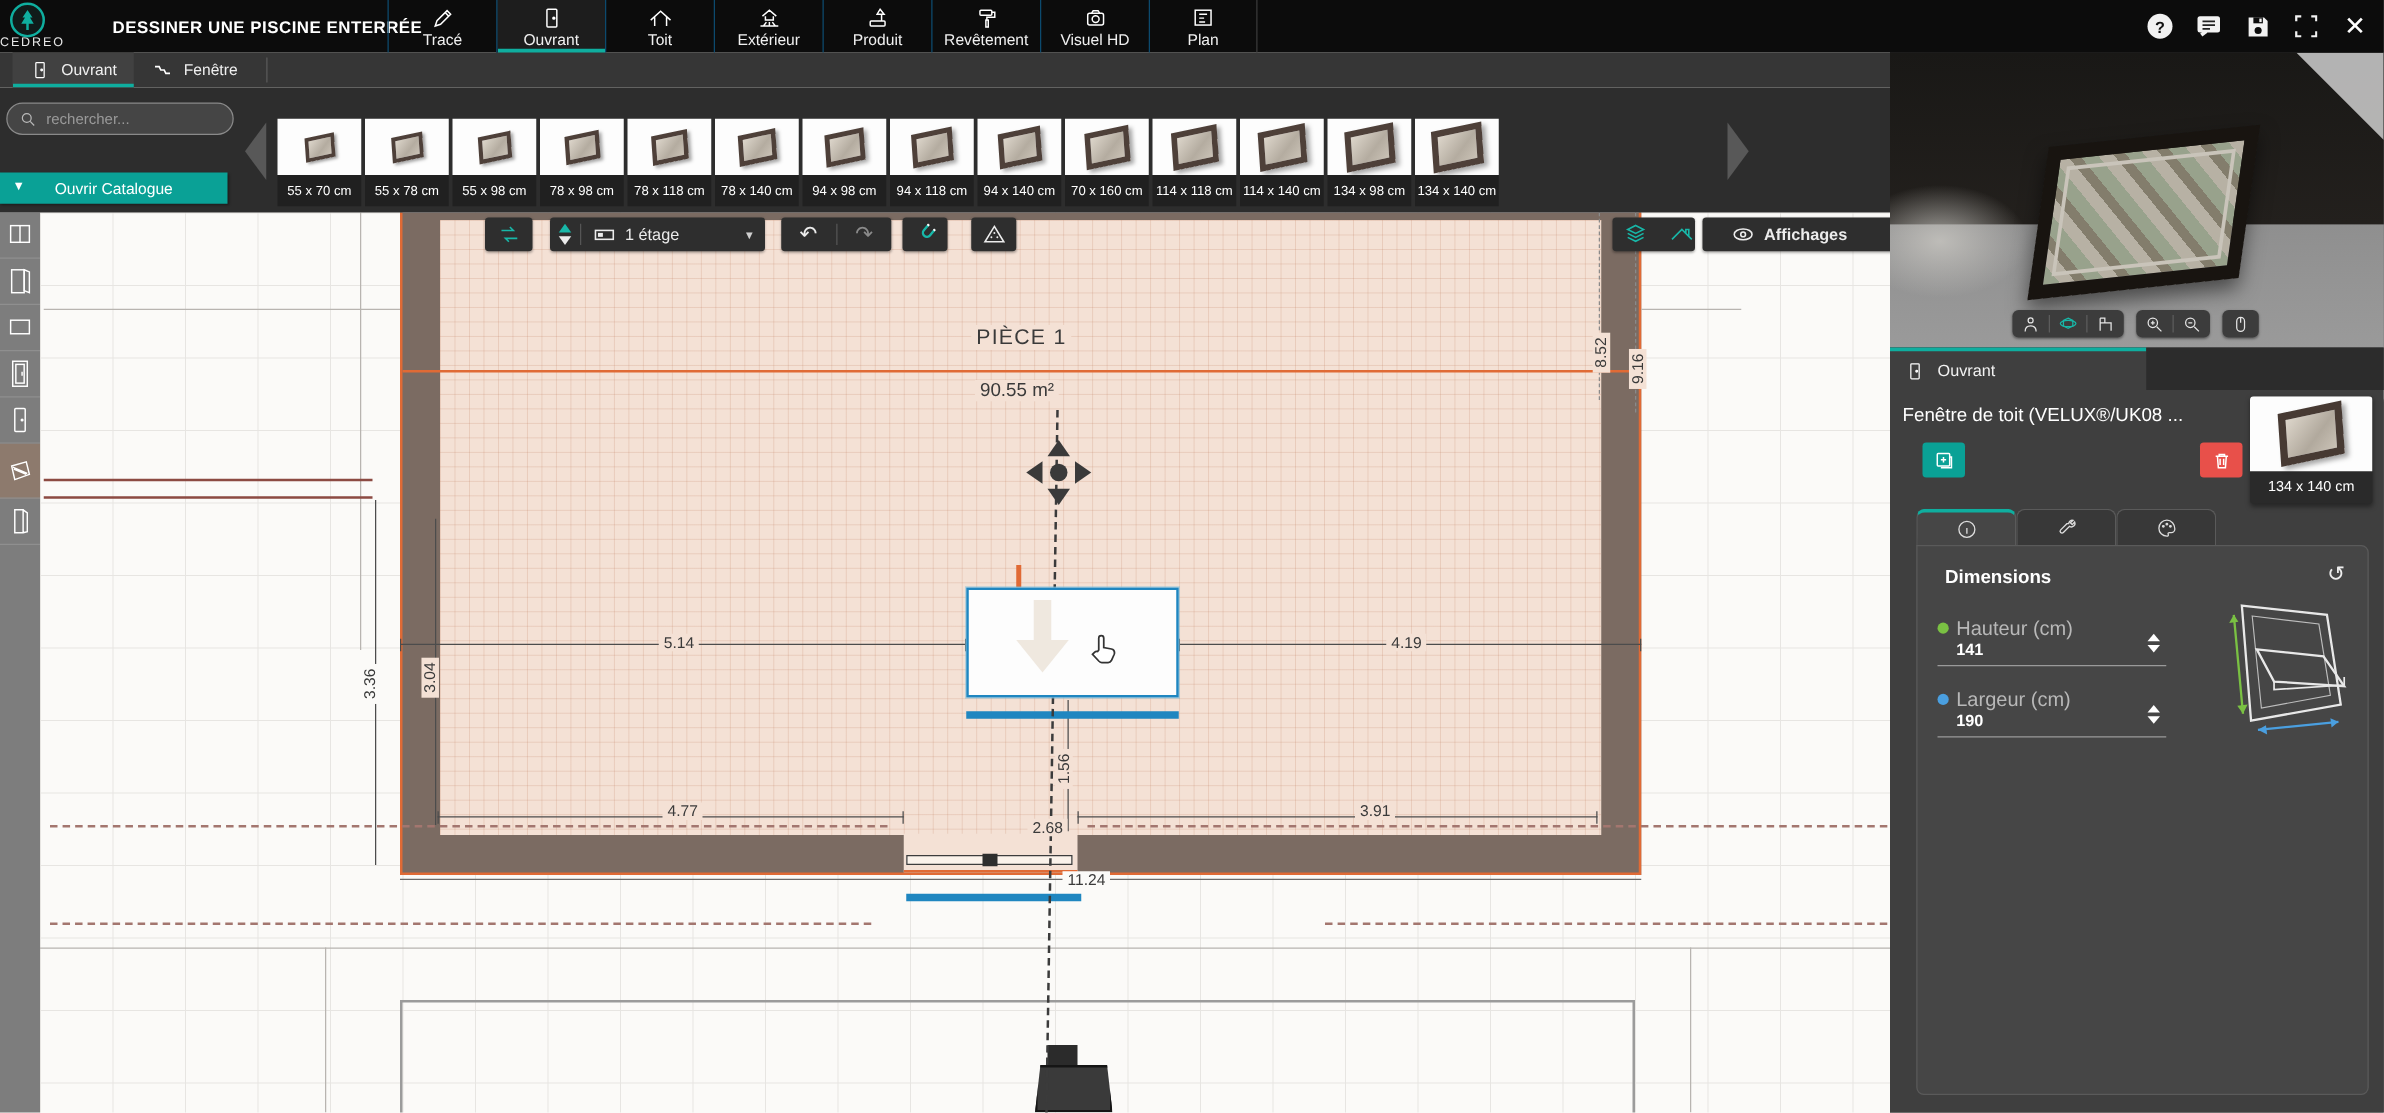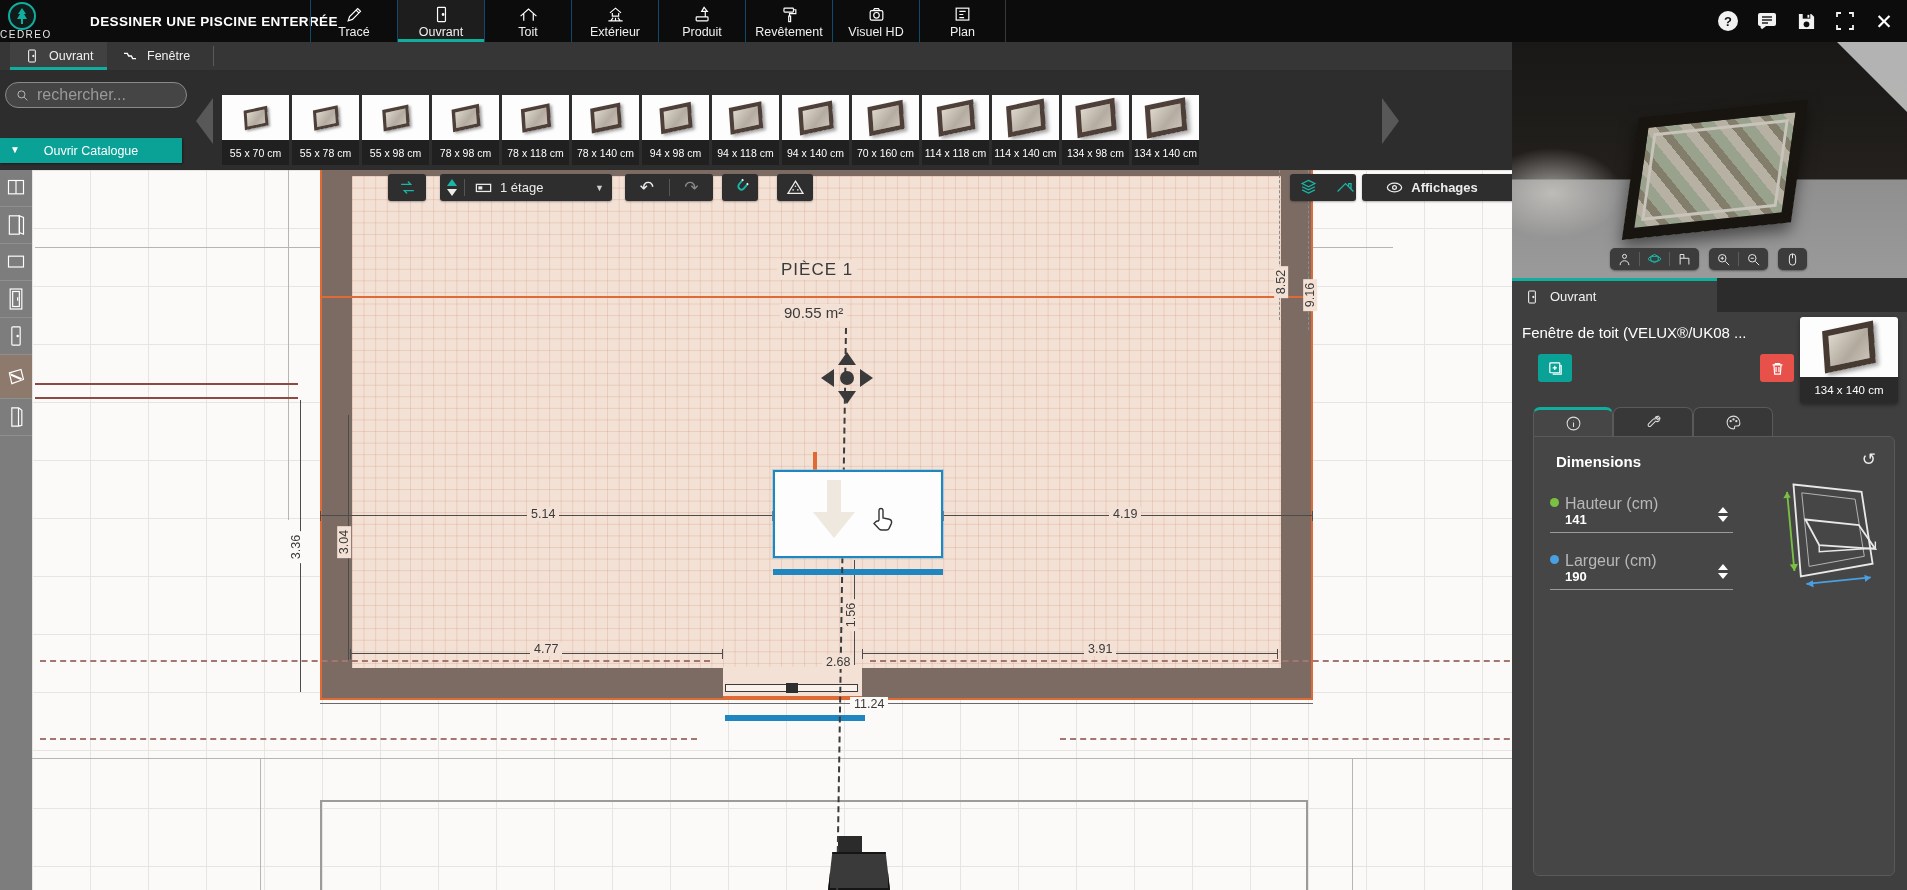--- a/index.html
+++ b/index.html
@@ -32,21 +32,21 @@
     color:#efefef; font-size:12.5px; cursor:pointer; }
   .ptab svg { width:16px; height:16px; stroke:#fff; fill:none; stroke-width:1.5; }
   .ptab.active { background:#414141; box-shadow:inset 0 -3px 0 #0fae9f; }
   #ptab-divider { position:absolute; left:213px; top:4px; width:1px; height:20px; background:#5a5a5a; }
 
   
   #catalog { position:absolute; left:0; top:70px; width:1512px; height:100px; background:#2d2d2d; z-index:30; }
   #searchpill { position:absolute; left:5px; top:12px; width:182px; height:26px; background:#454545;
     border:1px solid #8a8a8a; border-radius:13px; display:flex; align-items:center; padding:0 10px; gap:8px; }
   #searchpill svg { width:13px; height:13px; stroke:#b9b9b9; fill:none; stroke-width:1.8; flex:none; }
-  #searchpill input { background:transparent; border:none; outline:none; color:#cfcfcf; font-size:16px; width:130px;
+  #searchpill input { background:transparent; border:none; outline:none; color:#cfcfcf; font-size:12px; width:130px;
     font-family:"Liberation Sans", sans-serif; }
   #searchpill input::placeholder { color:#9a9a9a; }
   #opencat { position:absolute; left:0px; top:68px; width:182px; height:25px; background:#0aa196; color:#fff;
     font-size:12.5px; display:flex; align-items:center; justify-content:center; cursor:pointer; box-shadow:1px 1px 2px rgba(0,0,0,.4); }
   #opencat .chev { position:absolute; left:10px; top:6px; font-size:10px; }
   .car-arrow { position:absolute; top:28px; width:0; height:0; border-top:23px solid transparent; border-bottom:23px solid transparent; cursor:pointer; }
   #car-left  { left:196px; border-right:17px solid #585858; }
   #car-right { left:1382px; border-left:17px solid #585858; }
   #thumbs { position:absolute; left:222px; top:25px; display:flex; gap:3px; }
   .thumb { width:67px; cursor:pointer; }

